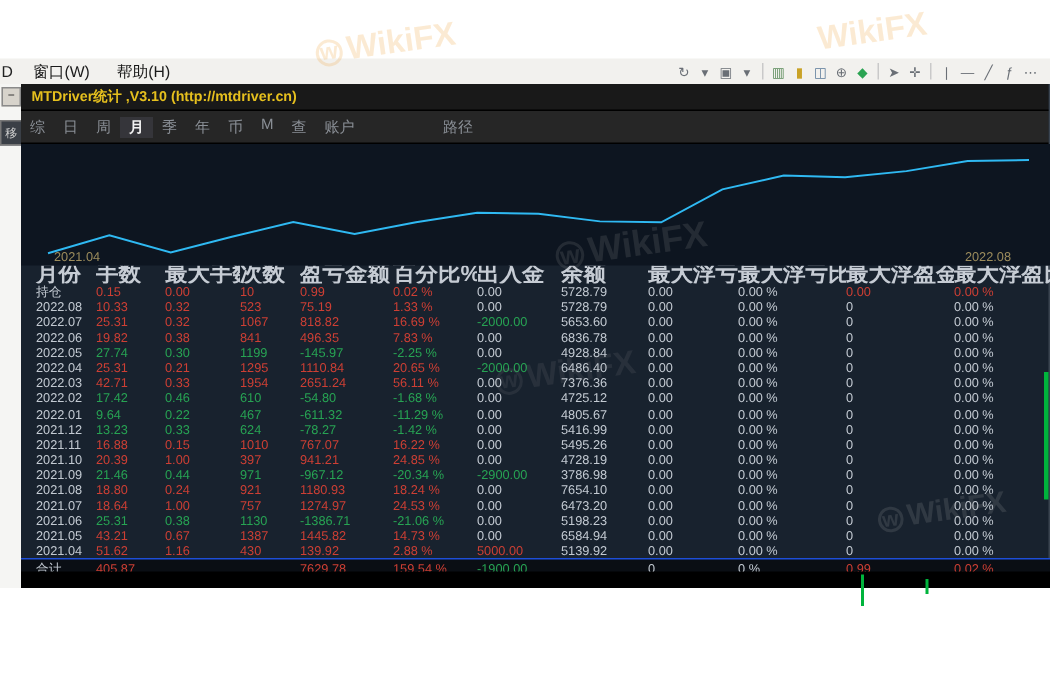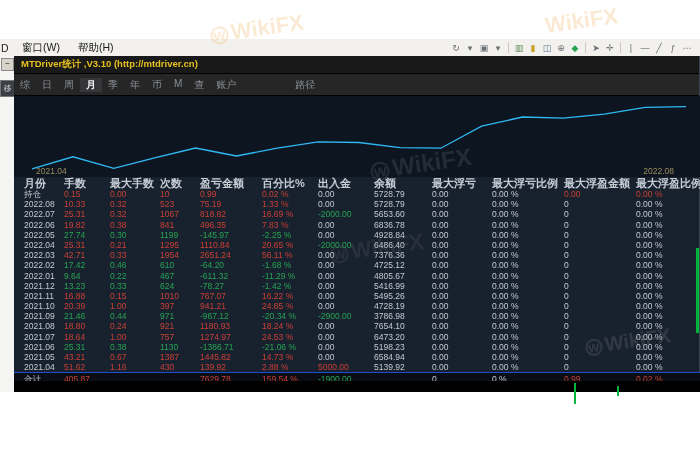--- a/index.html
+++ b/index.html
@@ -55,21 +55,21 @@
   .axis-label.right{right:26px;}
   
   .tablewrap{width:686px;font-size:8.5px;}
   .trow{
     display:grid;
     grid-template-columns:50px 46px 50px 40px 62px 56px 56px 58px 60px 72px 72px 64px;
     height:10.2px;line-height:10.2px;align-items:center;
   }
   .trow .cell,.trow .hcell{white-space:nowrap;overflow:hidden;}
   .trow .cell:first-child,.trow .hcell:first-child{padding-left:10px;}
-  .thead{color:#c6ccd4;font-weight:bold;font-size:11px;height:12px;line-height:12px;}
+  .thead{color:#c6ccd4;font-weight:bold;font-size:15px;height:12px;line-height:12px;}
   .c-w{color:#c3cad2;}
   .c-r{color:#cd3f34;}
   .c-g{color:#27a353;}
   .trow.total{background:#0a0e14;border-top:1px solid #1d4ed8;height:12px;line-height:12px;}
   .window-bottom{position:absolute;left:0;bottom:0;width:686px;height:11px;background:#000;}
   
   .green-tick{position:absolute;background:#00b43c;}
   .wm{
     position:absolute;pointer-events:none;color:#b0b0b0;
     font-weight:bold;transform:rotate(-8deg);white-space:nowrap;z-index:50;
@@ -254,21 +254,21 @@
           <span class="cell c-w">0.00</span>
           <span class="cell c-w">0.00 %</span>
           <span class="cell c-w">0</span>
           <span class="cell c-w">0.00 %</span>
         </div>
         <div class="trow">
           <span class="cell c-w">2022.02</span>
           <span class="cell c-g">17.42</span>
           <span class="cell c-g">0.46</span>
           <span class="cell c-g">610</span>
-          <span class="cell c-g">-64.20</span>
+          <span class="cell c-g">-54.80</span>
           <span class="cell c-g">-1.68 %</span>
           <span class="cell c-w">0.00</span>
           <span class="cell c-w">4725.12</span>
           <span class="cell c-w">0.00</span>
           <span class="cell c-w">0.00 %</span>
           <span class="cell c-w">0</span>
           <span class="cell c-w">0.00 %</span>
         </div>
         <div class="trow">
           <span class="cell c-w">2022.01</span>

